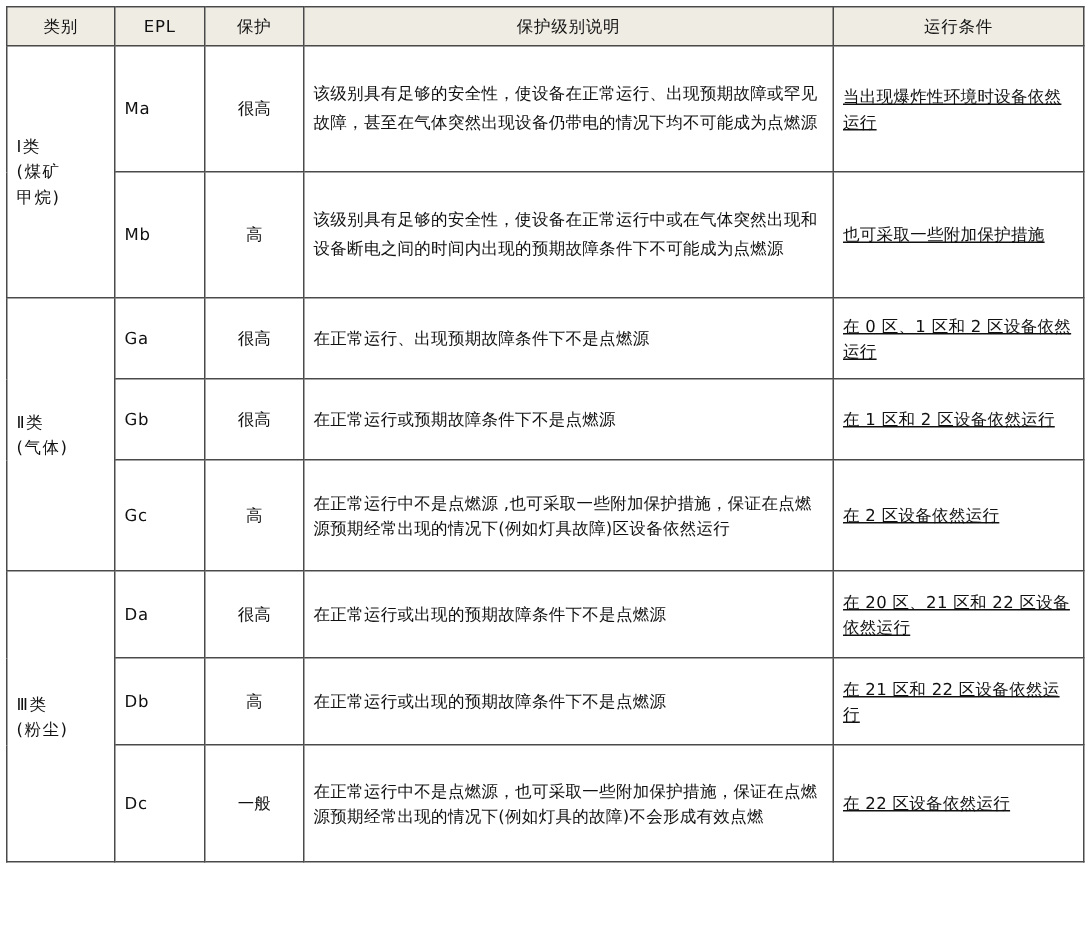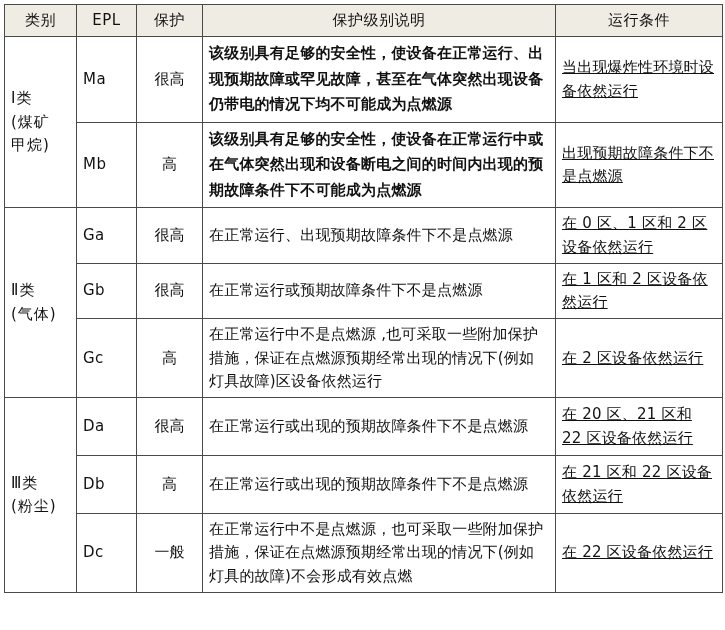--- a/index.html
+++ b/index.html
@@ -22,21 +22,21 @@
   }
   table.epl {
     border-collapse: collapse;
     width: 718px;
     table-layout: fixed;
     border: 1px solid #4a4a4a;
   }
   table.epl td, table.epl th {
     border: 1px solid #4a4a4a;
     font-weight: normal;
-    font-size: 15px;
+    font-size: 11px;
     line-height: 1.55;
     padding: 4px 6px;
     vertical-align: middle;
     box-sizing: border-box;
   }
   thead td {
     background: #efece3;
     text-align: center;
     font-size: 13.5px;
     padding: 7px 4px;
@@ -79,21 +79,21 @@
     letter-spacing: 0.2px;
   }
   td.cond {
     text-align: left;
     vertical-align: middle;
     line-height: 1.62;
     padding: 5px 7px;
     letter-spacing: 0.2px;
     text-decoration: underline;
   }
-  td.desc.tall { line-height: 1.7; font-weight: bold; }
+  td.desc.tall { line-height: 1.7; }
 </style>
 </head>
 <body>
 
 <div id="sheet">
   <table class="epl">
     <colgroup>
       <col class="c-cat">
       <col class="c-epl">
       <col class="c-prot">
@@ -119,21 +119,21 @@
         </td>
         <td class="epl">Ma</td>
         <td class="prot">很高</td>
         <td class="desc tall">该级别具有足够的安全性，使设备在正常运行、出现预期故障或罕见故障，甚至在气体突然出现设备仍带电的情况下均不可能成为点燃源</td>
         <td class="cond">当出现爆炸性环境时设备依然运行</td>
       </tr>
       <tr style="height:84px;">
         <td class="epl">Mb</td>
         <td class="prot">高</td>
         <td class="desc tall">该级别具有足够的安全性，使设备在正常运行中或在气体突然出现和设备断电之间的时间内出现的预期故障条件下不可能成为点燃源</td>
-        <td class="cond">出现预期故障条件下不是点燃源</td>
+        <td class="cond">也可采取一些附加保护措施</td>
       </tr>
 
       <tr style="height:54px;">
         <td class="cat" rowspan="3">
           <span class="sub">Ⅱ类</span>
           <span class="sub">(气体)</span>
         </td>
         <td class="epl">Ga</td>
         <td class="prot mid">很高</td>
         <td class="desc">在正常运行、出现预期故障条件下不是点燃源</td>

